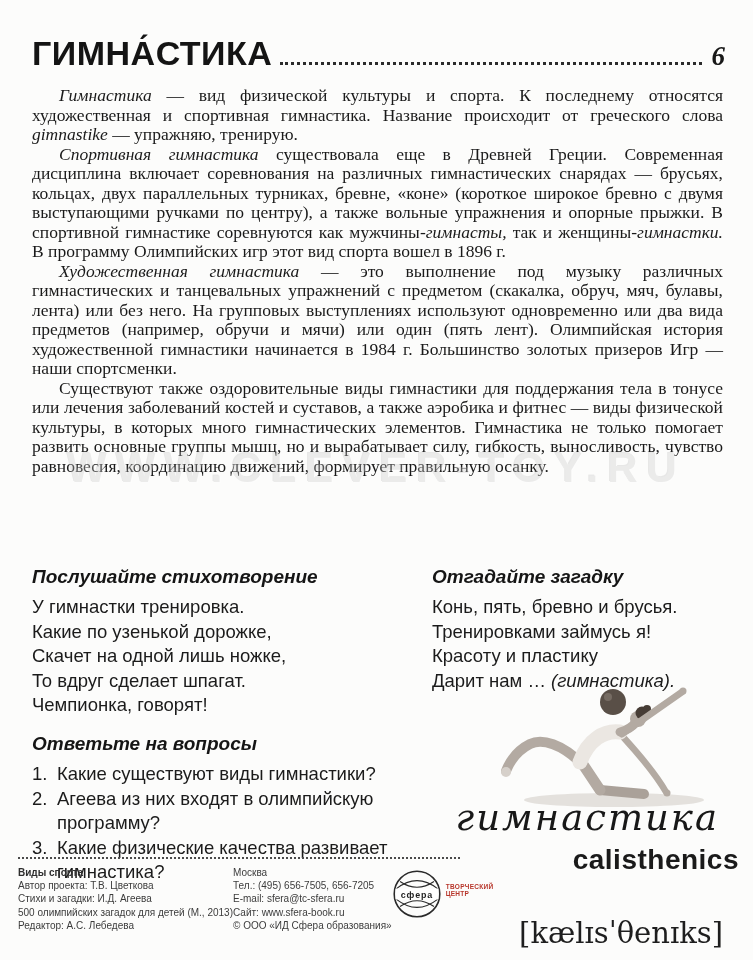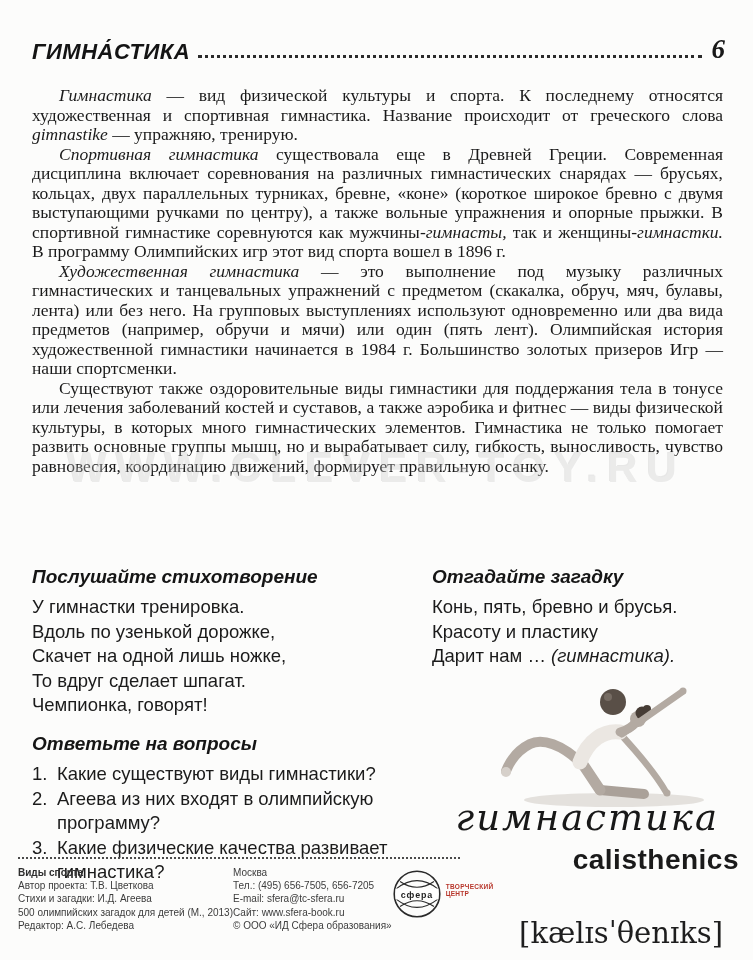--- a/index.html
+++ b/index.html
@@ -2,21 +2,21 @@
 <html lang="ru"><head>
 <meta charset="utf-8">
 <style>
   * { margin:0; padding:0; box-sizing:border-box; }
   html,body { width:753px; height:960px; }
   body { font-family:"Liberation Sans", sans-serif; background:#f6f5f3; }
   .page { position:relative; width:753px; height:960px; background:#fcfcfb; color:#181818; overflow:hidden; }
 
   
   .header { position:absolute; left:32px; right:28px; top:36px; display:flex; align-items:flex-end; }
-  .title { font-size:22px; font-weight:bold; font-style:italic; letter-spacing:.5px; color:#141414; line-height:1; padding-bottom:2px; }
+  .title { font-size:34px; font-weight:bold; letter-spacing:.5px; color:#141414; line-height:1; padding-bottom:2px; }
   .leader { flex:1; border-bottom:3px dotted #2b2b2b; margin:0 10px 7px 8px; height:1px; }
   .page-num { font-family:"Liberation Serif", serif; font-size:27px; font-weight:bold; font-style:italic; line-height:1; padding-bottom:2px; }
 
   
   .article { position:absolute; left:32px; top:86px; width:691px; font-size:17.5px; line-height:19.5px; text-align:justify; color:#1a1a1a;font-family:Liberation Serif, serif; }
   .article p { text-indent:27px; }
   .italic { font-style:italic; }
 
   
   .watermark { position:absolute; left:0; right:0; top:444px; text-align:center; font-size:42px; font-weight:bold; letter-spacing:9px; color:#c9c9c9; opacity:.33; text-shadow:1px 1px 0 #ffffff,-1px -1px 0 #bdbdbd; pointer-events:none; white-space:nowrap; }
@@ -65,29 +65,30 @@
     <p><span class="italic">Спортивная гимнастика</span><span> существовала еще в Древней Греции. Современная дисциплина включает соревнования на различных гимнастических снарядах — брусьях, кольцах, двух параллельных турниках, бревне, «коне» (короткое широкое бревно с двумя выступающими ручками по центру), а также вольные упражнения и опорные прыжки. В спортивной гимнастике соревнуются как мужчины-</span><span class="italic">гимнасты,</span><span> так и женщины-</span><span class="italic">гимнастки.</span><span> В программу Олимпийских игр этот вид спорта вошел в 1896 г.</span></p>
     <p><span class="italic">Художественная гимнастика</span><span> — это выполнение под музыку различных гимнастических и танцевальных упражнений с предметом (скакалка, обруч, мяч, булавы, лента) или без него. На групповых выступлениях используют одновременно или два вида предметов (например, обручи и мячи) или один (пять лент). Олимпийская история художественной гимнастики начинается в 1984 г. Большинство золотых призеров Игр — наши спортсменки.</span></p>
     <p><span>Существуют также оздоровительные виды гимнастики для поддержания тела в тонусе или лечения заболеваний костей и суставов, а также аэробика и фитнес — виды физической культуры, в которых много гимнастических элементов. Гимнастика не только помогает развить основные группы мышц, но и вырабатывает силу, гибкость, выносливость, чувство равновесия, координацию движений, формирует правильную осанку.</span></p>
   </div>
 
   <div class="watermark">WWW.CLEVER-TOY.RU</div>
 
   <div class="poem">
     <div class="sec-heading">Послушайте стихотворение</div>
     <div class="poem-line">У гимнастки тренировка.</div>
-    <div class="poem-line">Вдоль по узенькой дорожке,</div>
+    <div class="poem-line">Какие по узенькой дорожке,</div>
     <div class="poem-line">Скачет на одной лишь ножке,</div>
     <div class="poem-line">То вдруг сделает шпагат.</div>
     <div class="poem-line">Чемпионка, говорят!</div>
   </div>
 
   <div class="riddle">
     <div class="sec-heading">Отгадайте загадку</div>
     <div class="riddle-line">Конь, пять, бревно и брусья.</div>
+    <div class="riddle-line">Тренировками займусь я!</div>
     <div class="riddle-line">Красоту и пластику</div>
     <div class="riddle-line"><span>Дарит нам … </span><span class="italic">(гимнастика).</span></div>
   </div>
 
   <div class="questions">
     <div class="sec-heading">Ответьте на вопросы</div>
     <div class="q-item">
       <span class="q-num">1.</span>
       <span class="q-text">Какие существуют виды гимнастики?</span>
     </div>

